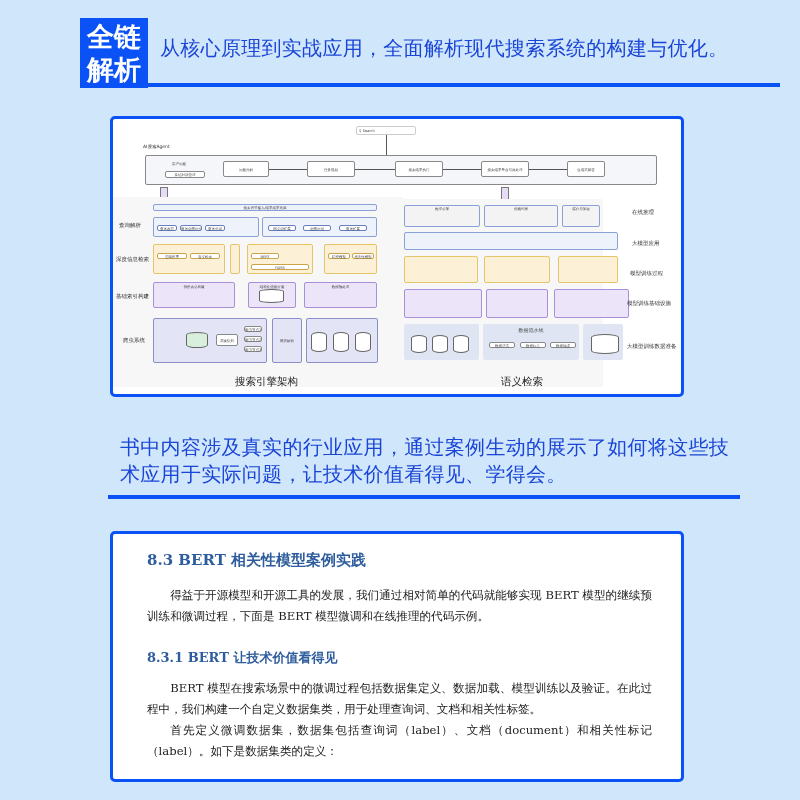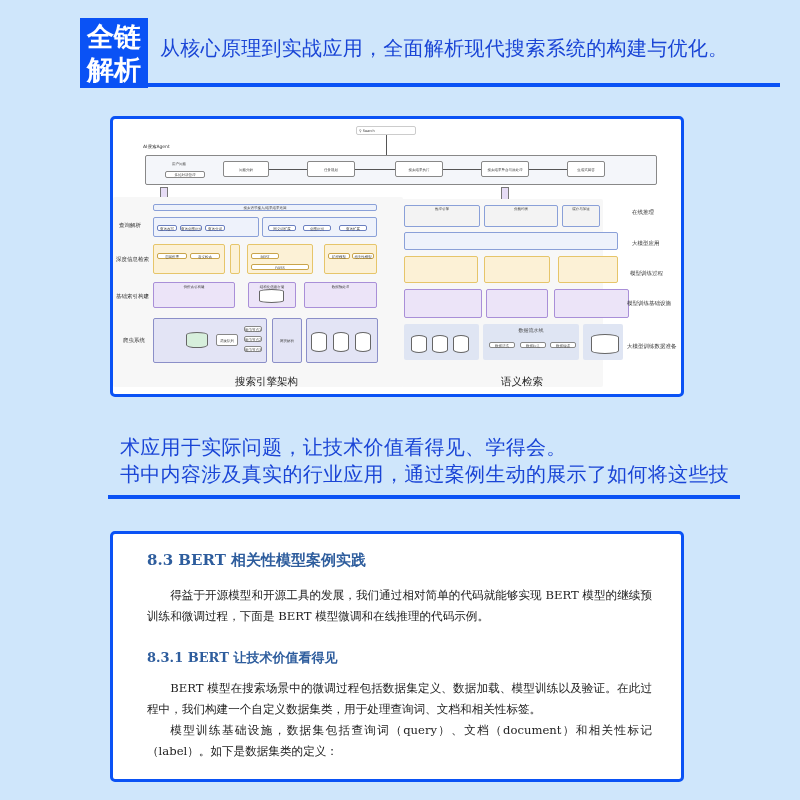--- a/index.html
+++ b/index.html
@@ -212,25 +212,25 @@
     <div class="lbl" style="left:517px; top:151px;">模型训练过程</div>
     <div class="lbl" style="left:514px; top:181px;">模型训练基础设施</div>
     <div class="lbl" style="left:514px; top:224px;">大模型训练数据准备</div>
 
     <div class="cap" style="left:388px; top:256px;">语义检索</div>
   </div>
 </div>
 
 <div class="banner" style="top:430px; height:72px;">
   <div class="banner-text" style="top:4px;">
+    <div>书中内容涉及真实的行业应用，通过案例生动的展示了如何将这些技</div>
     <div>术应用于实际问题，让技术价值看得见、学得会。</div>
-    <div>书中内容涉及真实的行业应用，通过案例生动的展示了如何将这些技</div>
   </div>
   <div class="banner-line" style="top:65px;"></div>
 </div>
 
 <div class="frame doc" style="top:531px; height:251px;">
   <div class="h1">8.3  BERT 相关性模型案例实践</div>
   <div class="p" style="top:51px;">得益于开源模型和开源工具的发展，我们通过相对简单的代码就能够实现 BERT 模型的继续预训练和微调过程，下面是 BERT 模型微调和在线推理的代码示例。</div>
   <div class="h2">8.3.1  BERT 让技术价值看得见</div>
   <div class="p" style="top:144px;">BERT 模型在搜索场景中的微调过程包括数据集定义、数据加载、模型训练以及验证。在此过程中，我们构建一个自定义数据集类，用于处理查询词、文档和相关性标签。</div>
-  <div class="p" style="top:186px;">模型训练基础设施，数据集包括查询词（query）、文档（document）和相关性标记（label）。如下是数据集类的定义：</div>
+  <div class="p" style="top:186px;">首先定义微调数据集，数据集包括查询词（label）、文档（document）和相关性标记（label）。如下是数据集类的定义：</div>
 </div>
 
 </body></html>

